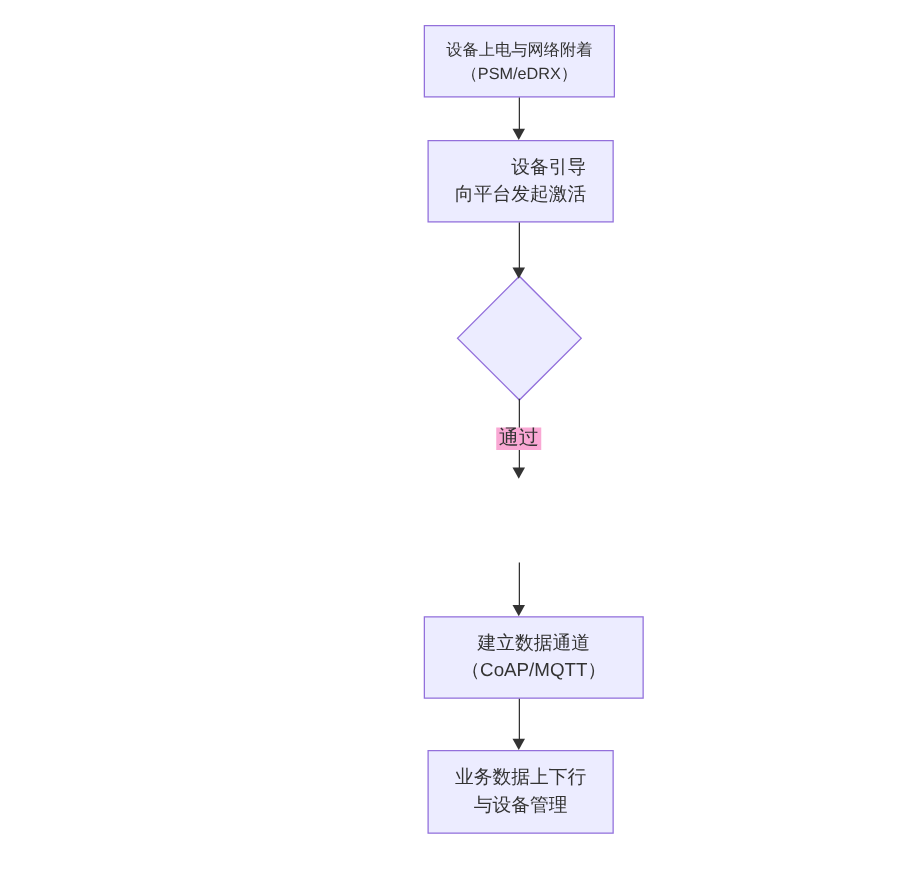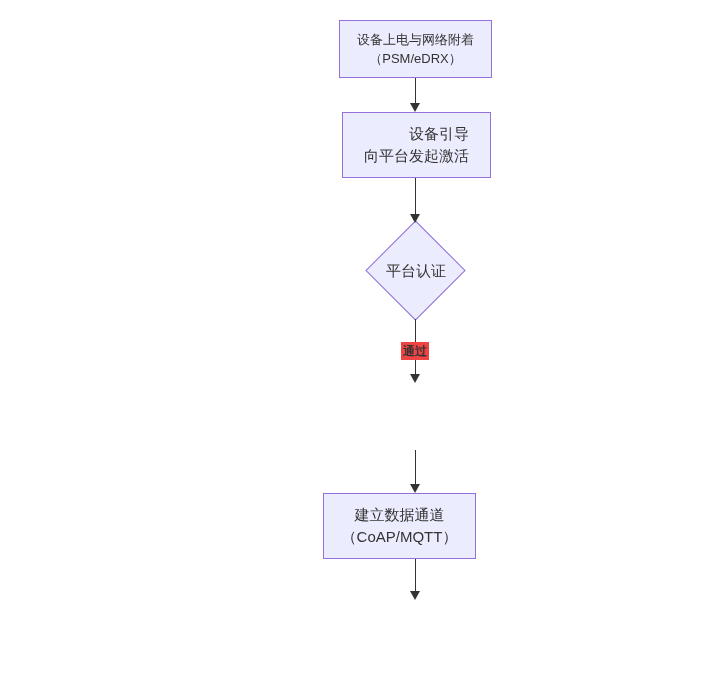--- a/index.html
+++ b/index.html
@@ -22,21 +22,21 @@
     align-items: center;
     justify-content: center;
     text-align: center;
     white-space: pre-line;
     font-size: 15px;
     line-height: 1.5;
   }
   .n1 { left: 296px; top: 20px;  width: 153px; height: 58px; font-size: 13px; }
   .n2 { left: 299px; top: 112px; width: 149px; height: 66px; text-align: right; }
   .n3 { left: 296px; top: 383px; width: 153px; height: 67px; }
-  .n4 { left: 280px; top: 493px; width: 153px; height: 66px; }
+  .n4 { left: 296px; top: 493px; width: 176px; height: 66px; }
   .n5 { left: 299px; top: 600px; width: 149px; height: 67px; }
 
   .diamond-shape {
     position: absolute;
     left: 337px; top: 235px;
     width: 71px; height: 71px;
     box-sizing: border-box;
     background: #ECECFF;
     border: 1px solid #9370DB;
     transform: rotate(45deg);
@@ -73,46 +73,46 @@
   .ah1 { top: 103px; }
   .ah2 { top: 214px; }
   .ah3 { top: 374px; }
   .ah4 { top: 484px; }
   .ah5 { top: 591px; }
 
   .edge-label {
     position: absolute;
     left: 372px; top: 342px;
     transform: translateX(-50%);
-    background: #ef4444;
+    background: #f9a8d4;
     padding: 0 2px;
-    font-size: 12px;
+    font-size: 16px;
     line-height: 18px;
     white-space: nowrap;
-    font-weight: bold;
   }
 </style>
 </head>
 <body>
 
 <div class="canvas">
 
   <div class="node n1">设备上电与网络附着
 （PSM/eDRX）</div>
 
   <div class="node n2">设备引导
 向平台发起激活</div>
 
   <div class="diamond-shape"></div>
-  <div class="diamond-label">平台认证</div>
 
 
   <div class="node n4">建立数据通道
 （CoAP/MQTT）</div>
 
+  <div class="node n5">业务数据上下行
+与设备管理</div>
 
   <div class="edge-line el1"></div>
   <div class="arrow-head ah1"></div>
 
   <div class="edge-line el2"></div>
   <div class="arrow-head ah2"></div>
 
   <div class="edge-line el3"></div>
   <div class="arrow-head ah3"></div>
   <div class="edge-label">通过</div>

